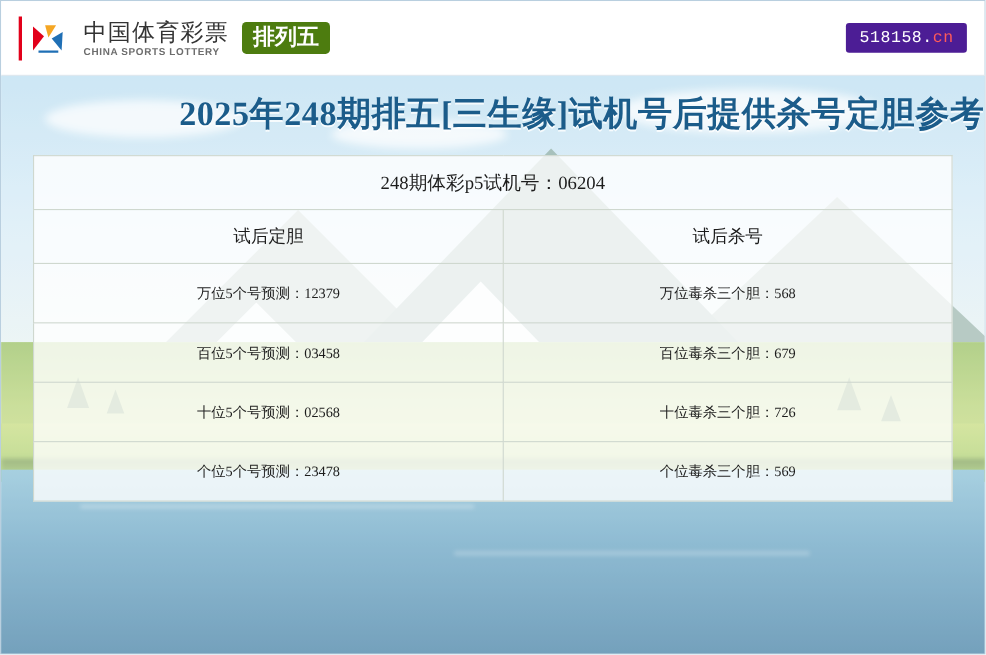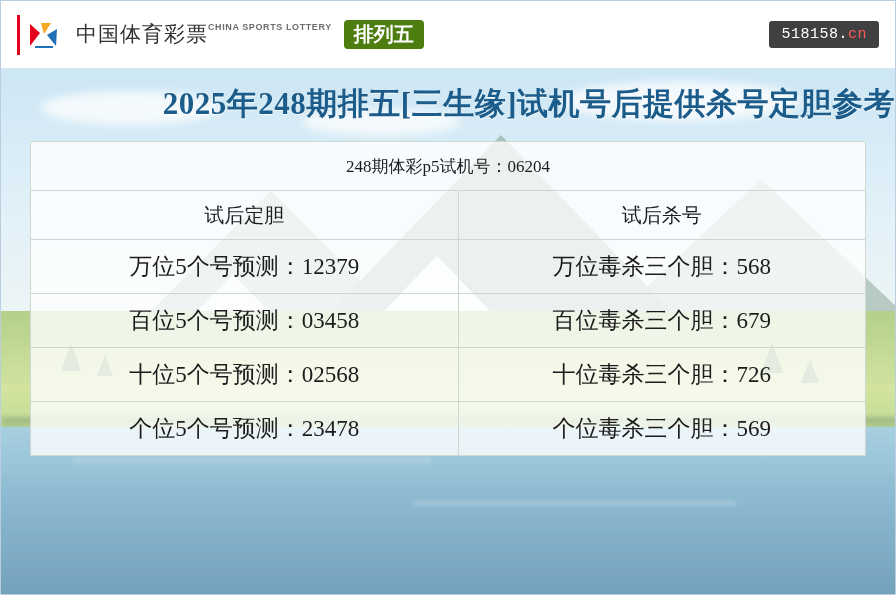--- a/index.html
+++ b/index.html
@@ -140,21 +140,21 @@
     box-sizing: border-box;
   }
   .logo-mark {
     width: 46px; height: 40px;
     background: #ffffff;
     border-left: 3px solid #e2001a;
     display: flex; align-items: center; justify-content: center;
     margin-right: 10px;
   }
   .logo-text {
-    display: flex; flex-direction: row; justify-content: center;
+    display: flex; flex-direction: column; justify-content: center;
     margin-right: 12px;
   }
   .logo-cn {
     font-size: 21px;
     color: #333;
     letter-spacing: 1px;
     line-height: 1.15;
     font-family: "Liberation Serif", serif;
   }
   .logo-en {
@@ -168,21 +168,21 @@
     color: #fff;
     font-size: 20px;
     font-weight: bold;
     padding: 4px 10px 5px;
     border-radius: 4px;
     line-height: 1;
     font-family: "Liberation Serif", serif;
   }
   .site-tag {
     margin-left: auto;
-    background: #404040;
+    background: #4c1d95;
     color: #ffffff;
     font-size: 15px;
     padding: 5px 12px;
     border-radius: 3px;
     font-family: "Liberation Mono", monospace;
     letter-spacing: .5px;
   }
   .site-tag .dom { color: #ff5a5a; }
 
   
@@ -209,30 +209,30 @@
   table.board {
     width: 100%;
     border-collapse: collapse;
     background: rgba(255,255,255,0.78);
     font-family: "Liberation Serif", serif;
   }
   table.board td {
     border: 1px solid #cfd8cf;
     text-align: center;
     color: #1c1c1c;
-    font-size: 23px;
+    font-size: 13px;
     height: 53px;
     padding: 0 6px;
   }
   table.board td.machine {
     font-size: 17px;
     height: 48px;
   }
   table.board td.colhead {
-    font-size: 20px;
+    font-size: 16px;
     height: 48px;
   }
   table.board td.footer {
     font-size: 17px;
     height: 48px;
     color: #15355c;
   }
 </style>
 </head>
 <body>

